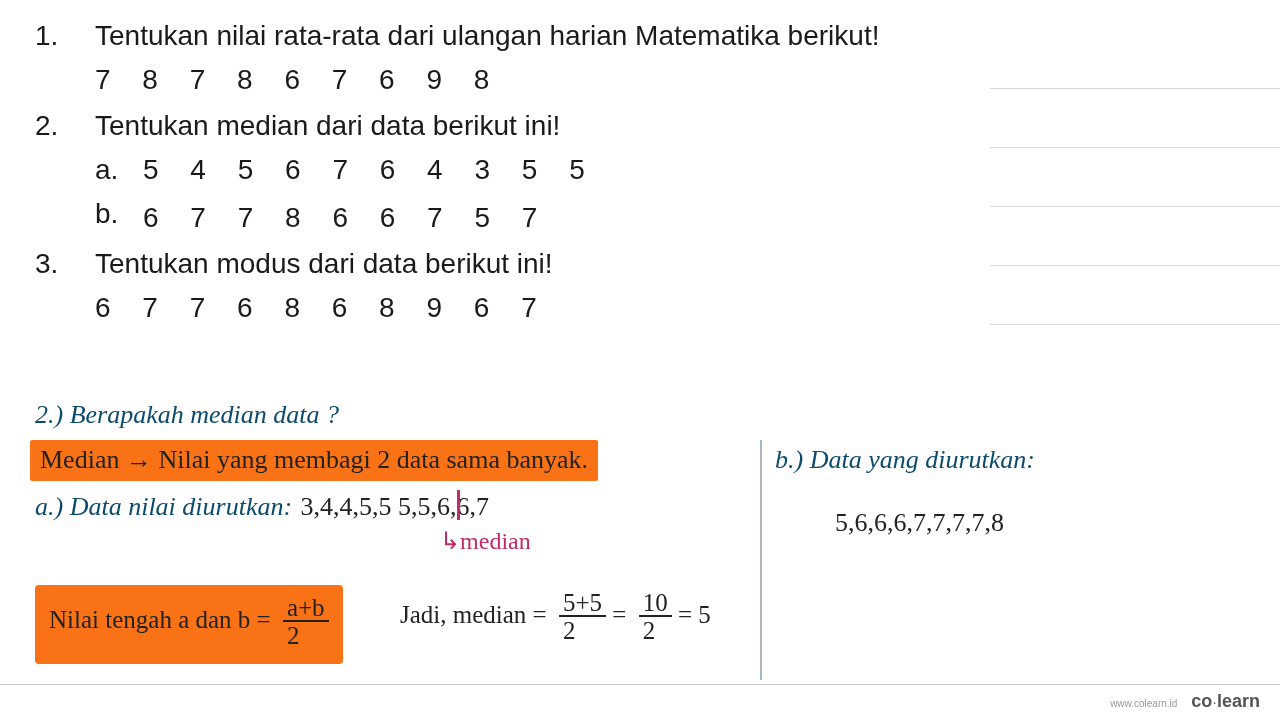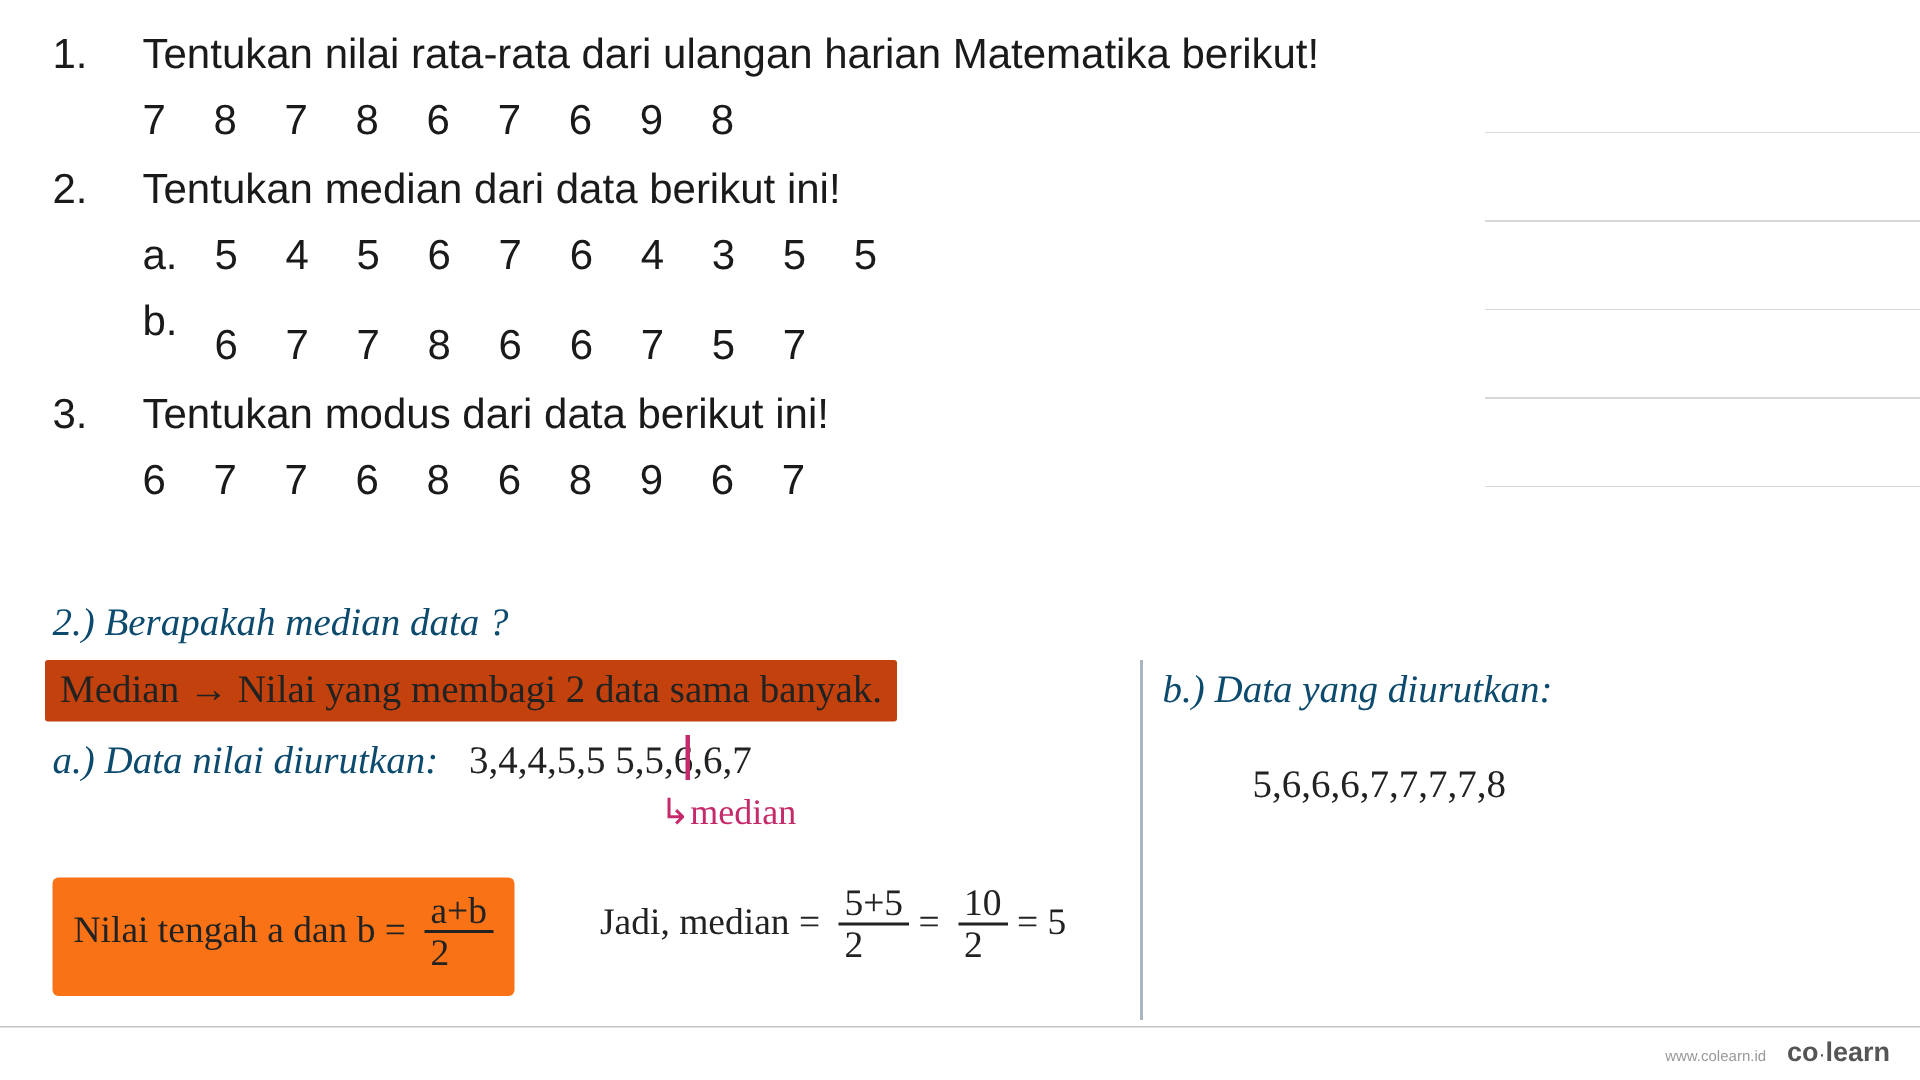--- a/index.html
+++ b/index.html
@@ -41,28 +41,28 @@
   .hand {
     font-family: "Comic Sans MS", "Segoe Script", cursive;
     position: absolute;
   }
   .teal { color: #0c4a6e; font-style: italic; }
   .pink { color: #c52a6a; }
 
   .line-2q { top: 400px; left: 35px; font-size: 26px; }
   .box-def {
     top: 440px; left: 30px;
-    background: #c2410c;
+    background: #f97316;
     padding: 5px 10px 6px;
     font-size: 26px;
     color: #222;
     border-radius: 2px;
   }
   .line-a { top: 492px; left: 35px; font-size: 26px; }
-  .sorted-a { color: #222; letter-spacing: 0px; margin-left: 14px; }
+  .sorted-a { color: #222; letter-spacing: 0px; margin-left: 2px; }
   .cursor-mark {
     position: absolute;
     top: 490px; left: 457px;
     width: 3px; height: 30px;
     background: #c52a6a;
   }
   .median-arrow {
     position: absolute;
     top: 527px; left: 440px;
     font-size: 24px;
@@ -124,21 +124,21 @@
   <div class="q">
     <div class="qnum">2.</div>
     <div class="qbody">
       <div>Tentukan median dari data berikut ini!</div>
       <div class="sub">
         <div class="sublabel">a.</div>
         <div class="data-row" style="margin-top:0">5  4  5  6  7  6  4  3  5  5</div>
       </div>
       <div class="sub">
         <div class="sublabel">b.</div>
-        <div class="data-row" style="margin-top:16px">6  7  7  8  6  6  7  5  7</div>
+        <div class="data-row" style="margin-top:4px">6  7  7  8  6  6  7  5  7</div>
       </div>
     </div>
   </div>
 
   <div class="q">
     <div class="qnum">3.</div>
     <div class="qbody">
       <div>Tentukan modus dari data berikut ini!</div>
       <div class="data-row">6  7  7  6  8  6  8  9  6  7</div>
     </div>

